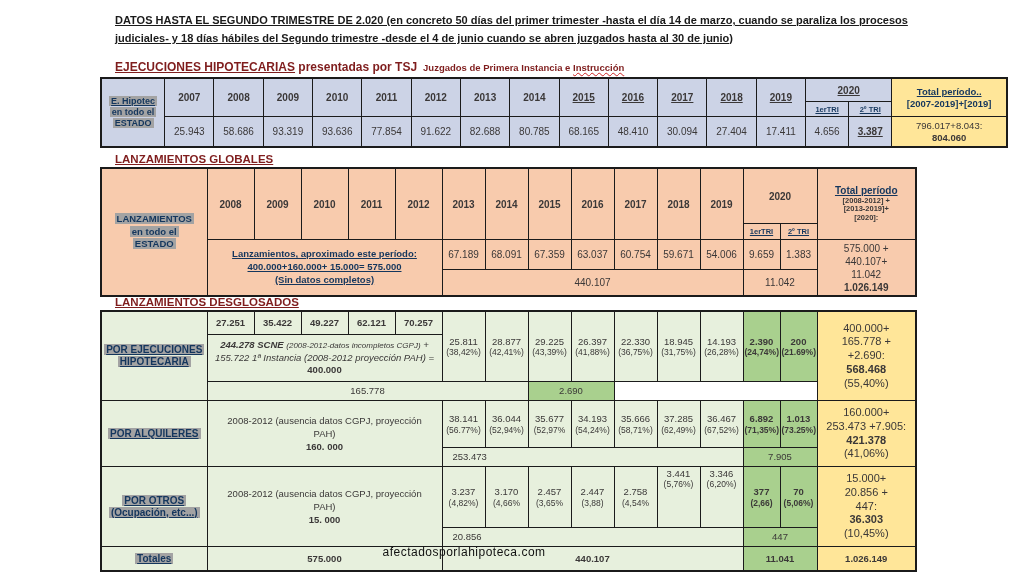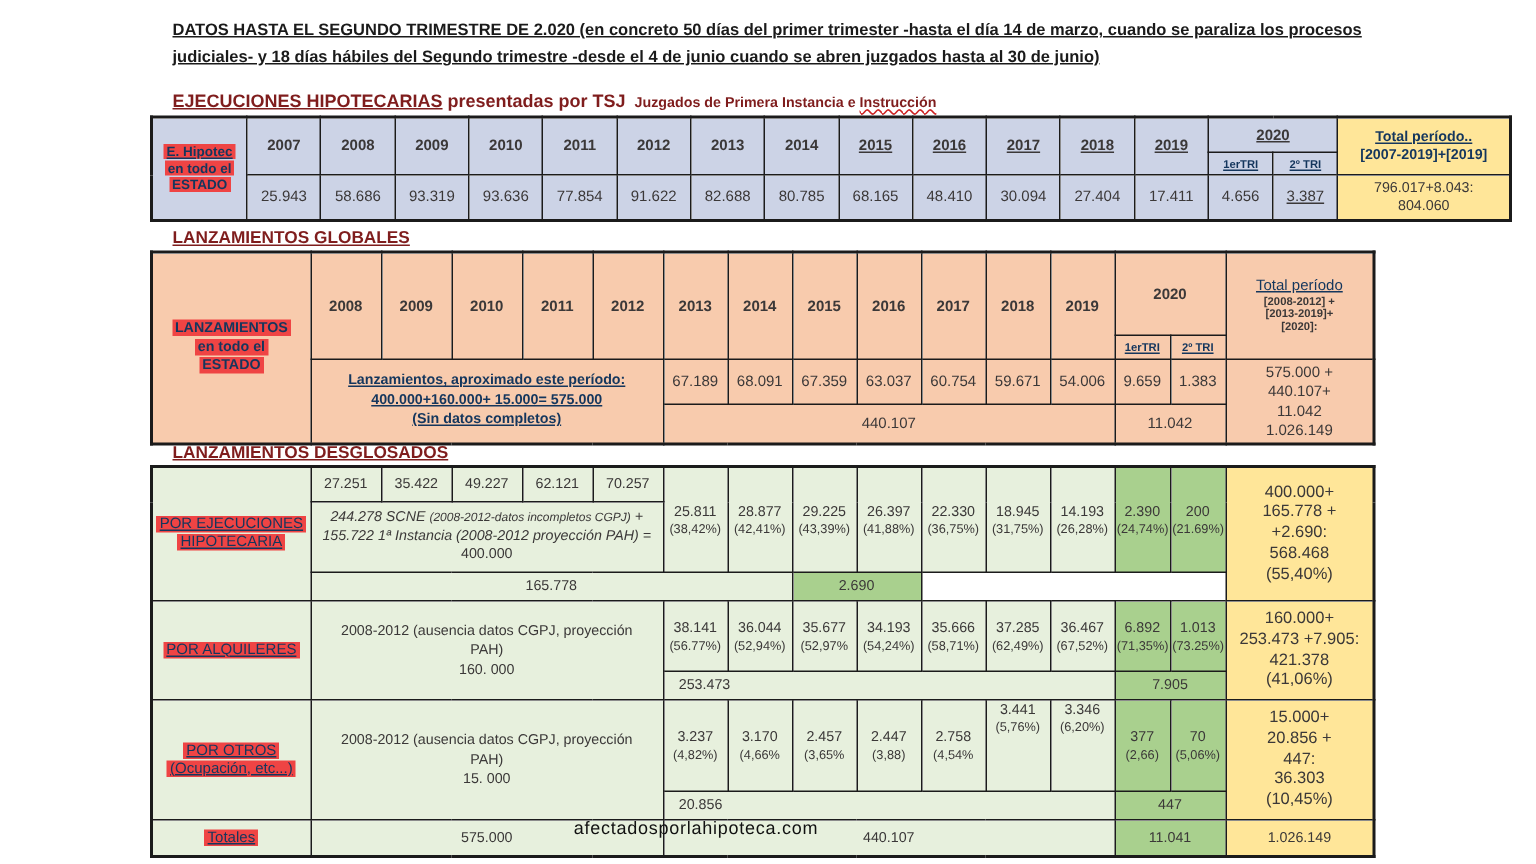--- a/index.html
+++ b/index.html
@@ -2,24 +2,24 @@
 <html><head>
 <meta charset="utf-8">
 <style>
   html,body{margin:0;padding:0;}
   body{
     width:1024px;height:576px;position:relative;overflow:hidden;
     background:#ffffff;color:#2b2b2b;
     font-family:"Liberation Sans","DejaVu Sans",sans-serif;
   }
   .u{text-decoration:underline;}
-  .b{font-weight:normal;}
+  .b{font-weight:bold;}
   .i{font-style:italic;}
   .wavy{text-decoration:underline;text-decoration-style:wavy;text-decoration-color:#cc2222;}
-  .hl{background:#ef4444;color:#14365d;padding:0 2px;}
+  .hl{background:#a3a3a3;color:#14365d;padding:0 2px;}
   .navy{color:#14365d;}
 
   .doc-header{
     position:absolute;top:12px;left:115px;width:802px;
     font-size:11px;font-weight:bold;line-height:1.6;
     text-decoration:underline;color:#1a1a1a;
   }
   .sec-title{position:absolute;font-weight:bold;color:#7f1d1d;}
   #t1-title{top:60px;left:115px;font-size:12px;}
   #t1-title .rest{text-decoration:none;}

